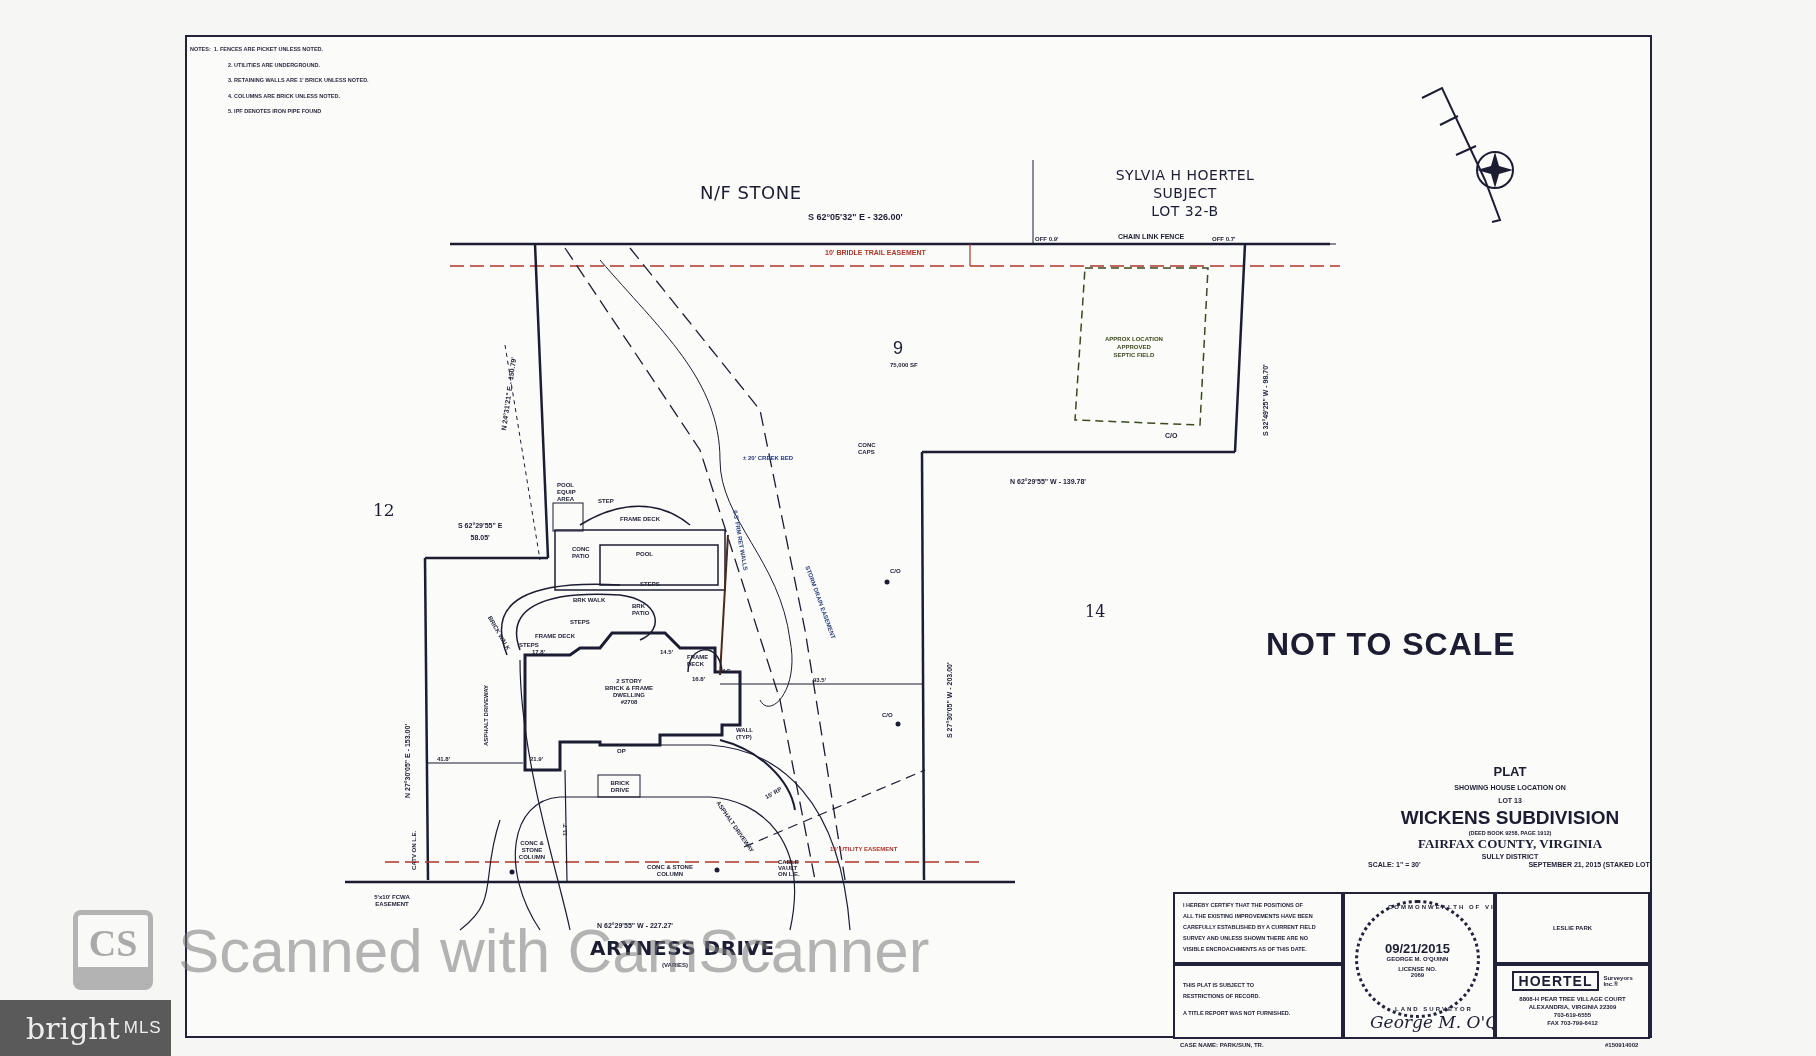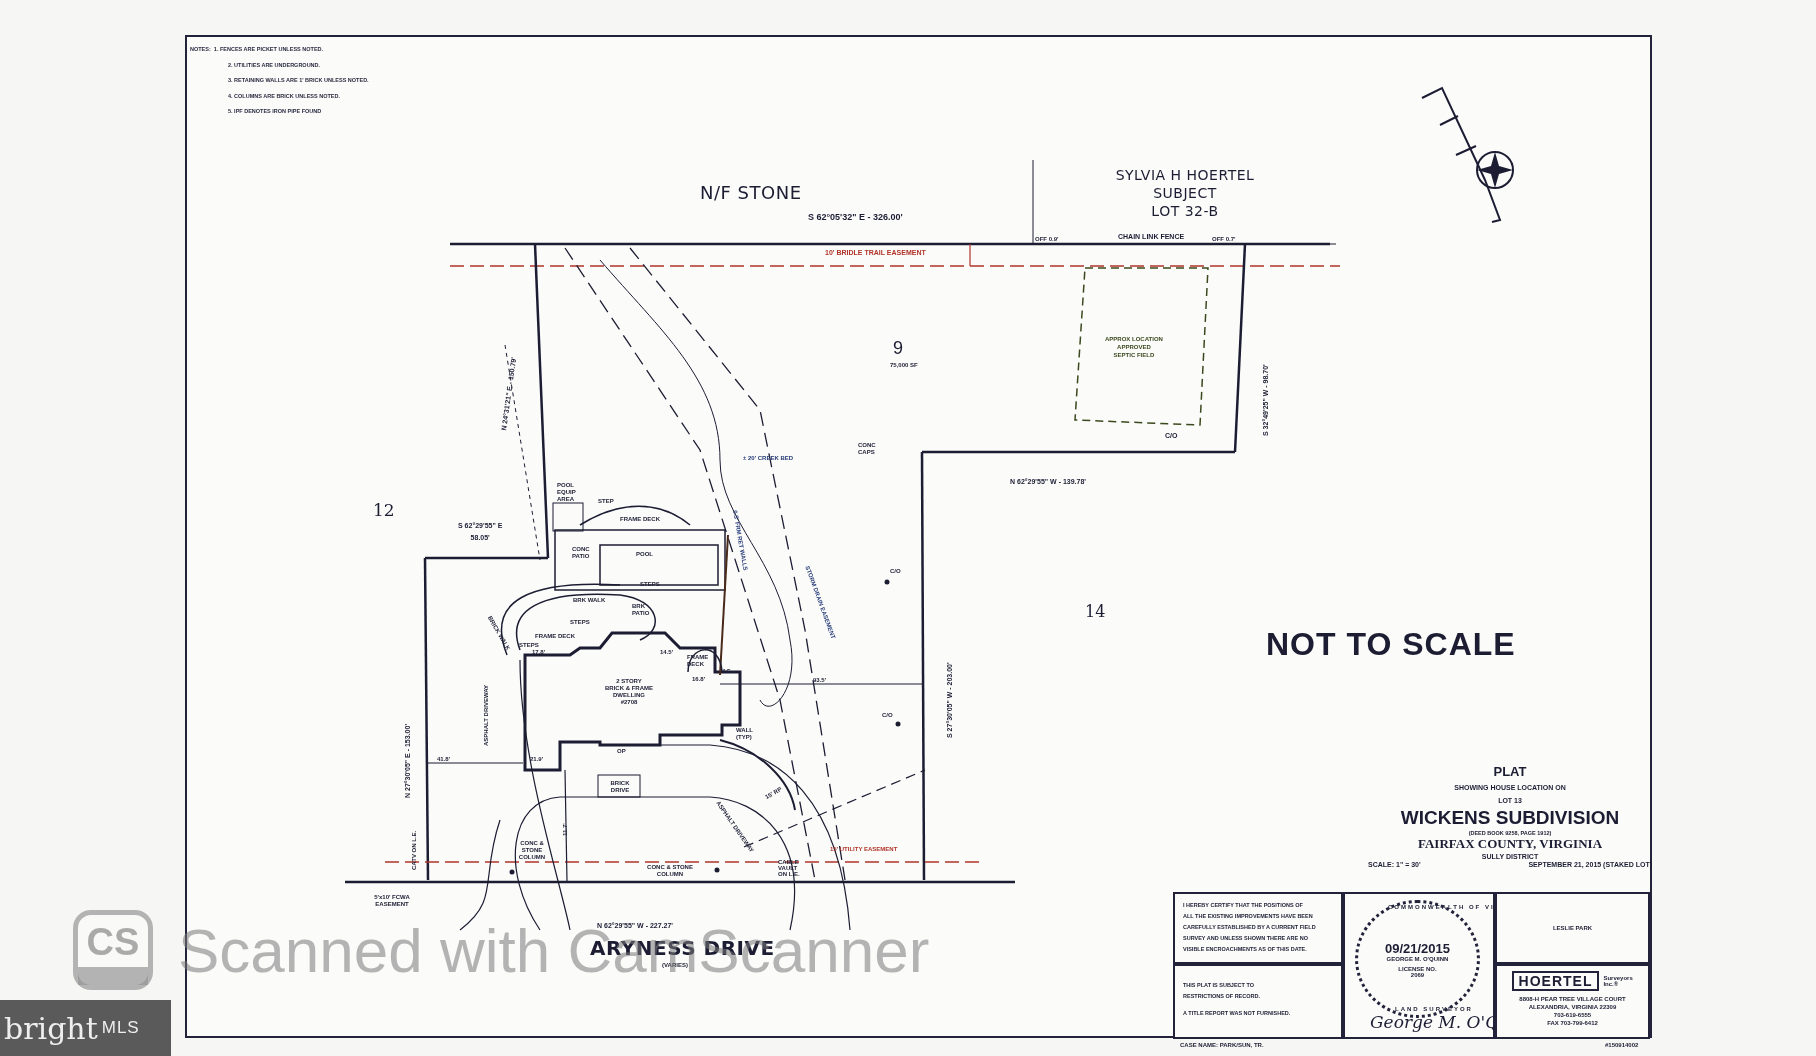--- a/index.html
+++ b/index.html
@@ -21,24 +21,24 @@
   .tb-row{display:flex;justify-content:space-between;font-size:7px;font-weight:bold;padding:0 8px;}
   .box{position:absolute;border:2px solid #22233a;box-sizing:border-box;background:#fbfbfa;}
   .cert{font-size:5.5px;font-weight:bold;line-height:11px;padding:6px 8px;}
   .seal{position:absolute;border-radius:50%;border:3px dotted #22233a;box-sizing:border-box;display:flex;flex-direction:column;align-items:center;justify-content:center;}
   .seal-date{font-size:13px;font-weight:bold;}
   .seal-name{font-size:6px;font-weight:bold;}
   .seal-lic{font-size:6px;font-weight:bold;text-align:center;}
   .sig{position:absolute;font-family:"DejaVu Serif",serif;font-style:italic;font-size:17px;}
   .dominion-logo{display:inline-block;border:2px solid #22233a;padding:0 5px;font-size:14px;font-weight:bold;letter-spacing:1px;}
   .watermark{position:absolute;font-family:"Liberation Sans",sans-serif;font-size:62px;color:rgba(120,120,120,0.55);white-space:nowrap;text-align:center;}
-  .cs-logo{position:absolute;left:73px;top:910px;width:80px;width:80px;height:80px;border:5px solid rgba(150,150,150,0.7);border-radius:18px;box-sizing:border-box;background:rgba(255,255,255,0.3);}
+  .cs-logo{position:absolute;left:73px;top:910px;width:80px;width:80px;height:80px;border:5px solid rgba(150,150,150,0.7);border-radius:8px;box-sizing:border-box;background:rgba(255,255,255,0.3);font-family:Liberation Serif, serif;}
   .cs-logo span{position:absolute;left:0;right:0;top:6px;text-align:center;font-size:38px;font-weight:bold;color:rgba(150,150,150,0.8);}
   .cs-logo .bar{position:absolute;left:0;right:0;bottom:0;height:18px;background:rgba(150,150,150,0.7);}
-  .bright{position:absolute;left:0;top:1000px;width:171px;height:56px;background:#5a5a5a;color:#eee;display:flex;align-items:center;padding-left:4px;box-sizing:border-box;}
+  .bright{position:absolute;left:0;top:1000px;width:171px;height:56px;background:#5a5a5a;color:#eee;display:flex;align-items:center;padding-left:26px;box-sizing:border-box;}
   .bright .b{font-family:"DejaVu Serif",serif;font-size:30px;}
   .bright .m{font-size:17px;margin-left:4px;letter-spacing:1px;}
   .red{color:#b03428;}
   .green{color:#3b4a1e;}
   .blue{color:#263b78;}
   .compass{position:absolute;left:1400px;top:80px;width:140px;height:150px;}
 </style>
 </head>
 <body>
 

